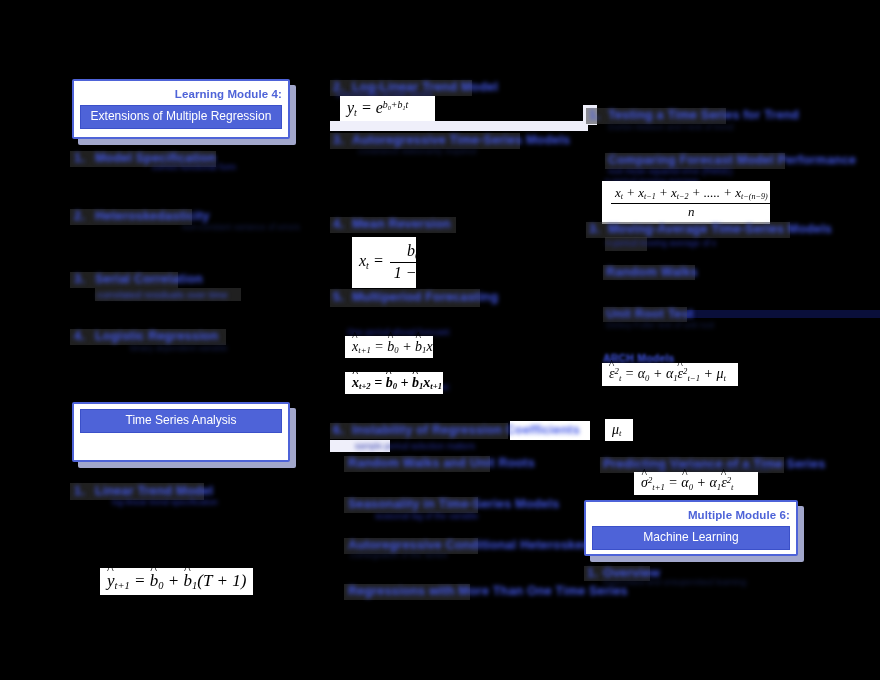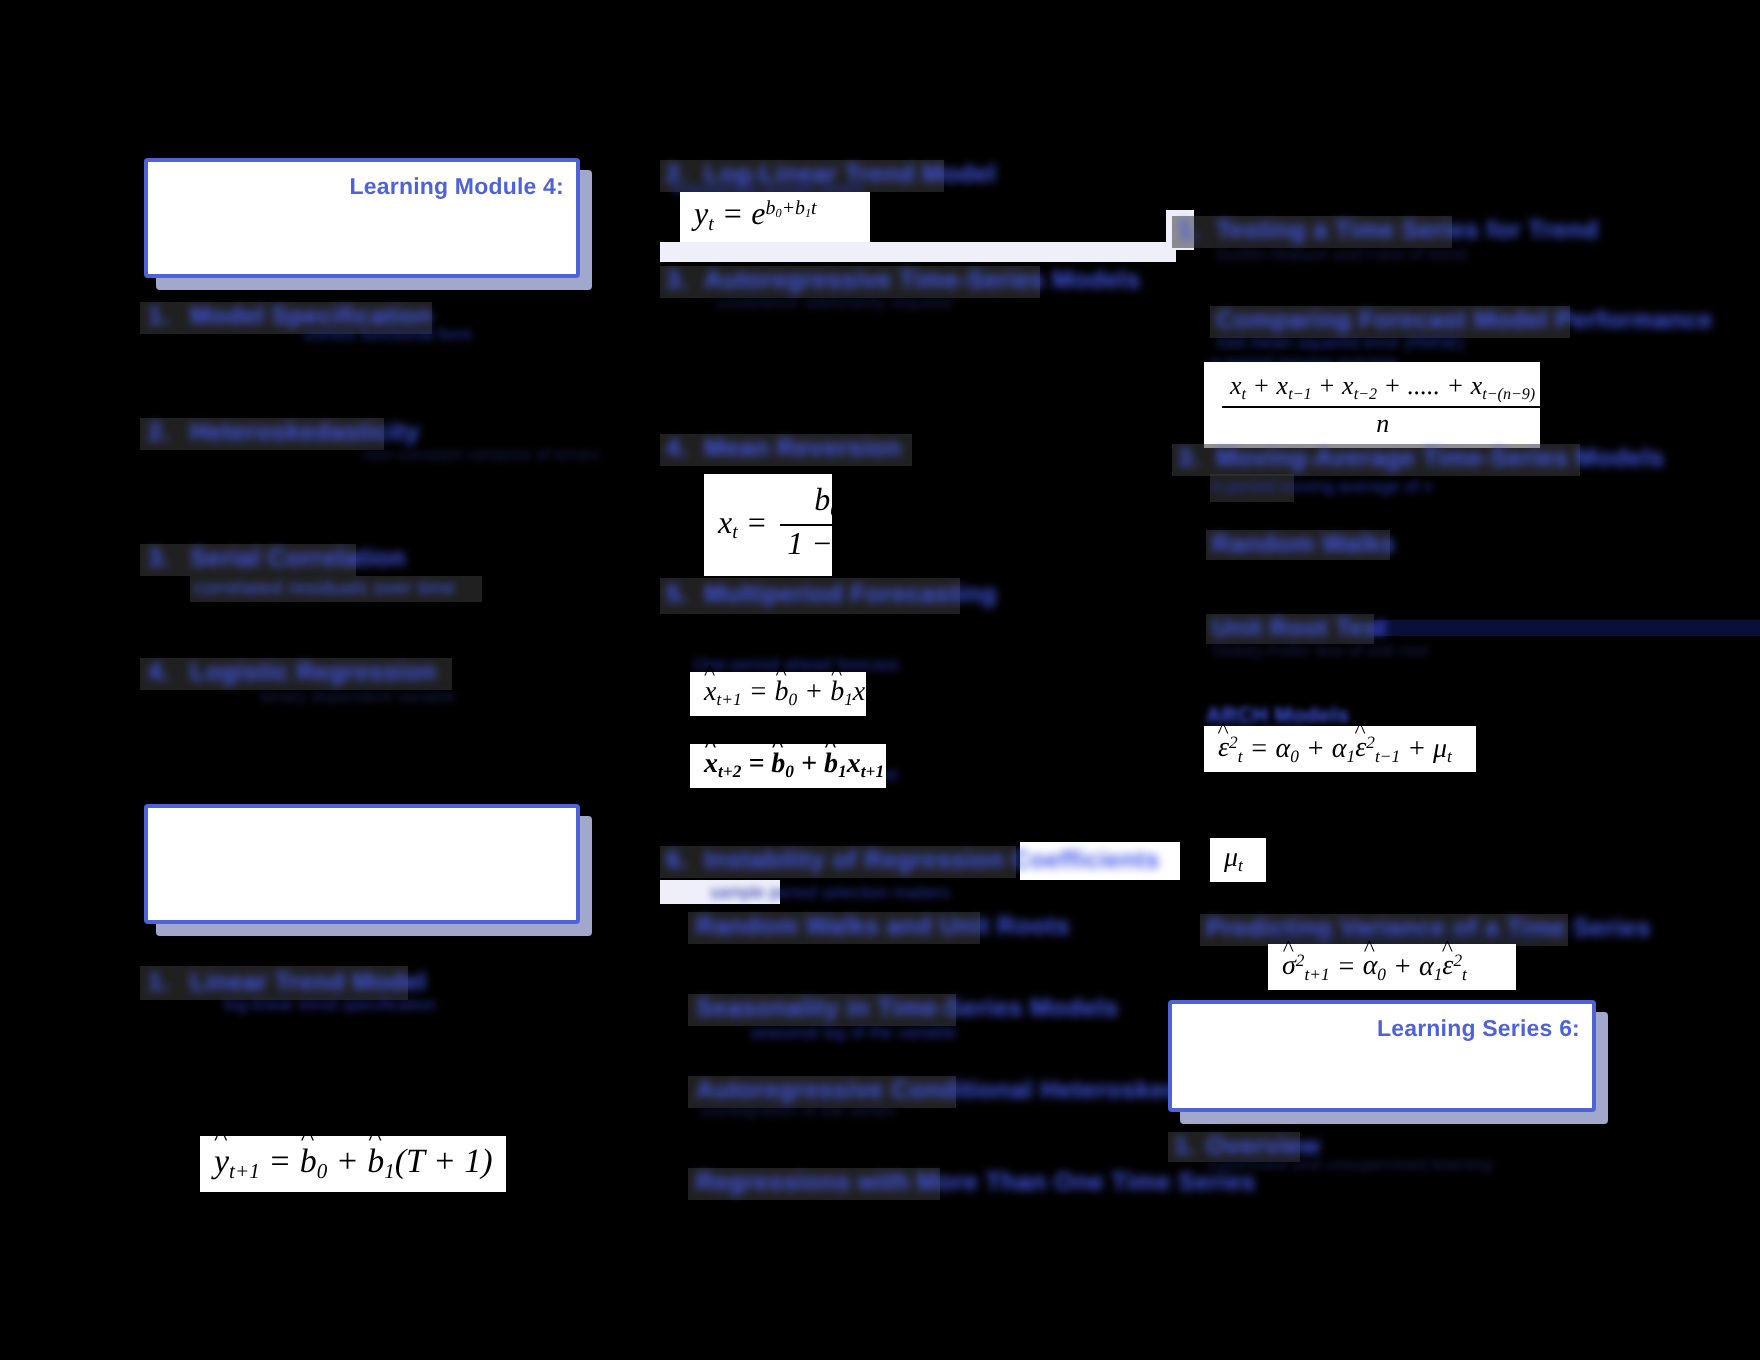--- a/index.html
+++ b/index.html
@@ -112,20 +112,21 @@
   .band.white{background:#ffffff;opacity:1;}
   .band.darkblue{background:#0a0f3a;opacity:1;}
 </style>
 </head>
 <body>
 
 <div class="canvas">
 
   <div class="module" style="left:72px;top:79px;width:218px;height:60px;">
     <div class="mod-title">Learning Module 4:</div>
+    <div class="mod-sub">Extensions of Multiple Regression</div>
   </div>
 
   <div class="band" style="left:70px;top:151px;width:146px;height:16px;"></div>
   <div class="bullet" style="left:74px;top:151px;">1.</div>
   <div class="bullet" style="left:95px;top:151px;">Model Specification</div>
   <div class="subtext" style="left:152px;top:162px;">correct functional form</div>
 
   <div class="band" style="left:70px;top:209px;width:122px;height:16px;"></div>
   <div class="bullet" style="left:74px;top:209px;">2.</div>
   <div class="bullet" style="left:95px;top:209px;">Heteroskedasticity</div>
@@ -136,20 +137,21 @@
   <div class="bullet" style="left:95px;top:272px;">Serial Correlation</div>
   <div class="band" style="left:95px;top:288px;width:146px;height:13px;"></div>
   <div class="subtext wide" style="left:97px;top:289px;font-size:9.5px;color:#4257e8;">correlated residuals over time</div>
 
   <div class="band" style="left:70px;top:329px;width:156px;height:16px;"></div>
   <div class="bullet" style="left:74px;top:329px;">4.</div>
   <div class="bullet" style="left:95px;top:329px;">Logistic Regression</div>
   <div class="subtext dark" style="left:130px;top:343px;">binary dependent variable</div>
 
   <div class="module" style="left:72px;top:402px;width:218px;height:60px;">
+    <div class="mod-sub">Time Series Analysis</div>
   </div>
 
   <div class="band" style="left:70px;top:483px;width:134px;height:17px;"></div>
   <div class="bullet" style="left:74px;top:484px;">1.</div>
   <div class="bullet" style="left:95px;top:484px;">Linear Trend Model</div>
   <div class="subtext" style="left:112px;top:497px;">log-linear trend specification</div>
 
   <div class="formula" style="left:100px;top:568px;font-size:17px;">
     <span class="hat">y</span><sub>t+1</sub> =
     <span class="hat">b</span><sub>0</sub> +
@@ -264,21 +266,22 @@
 
   <div class="band" style="left:600px;top:457px;width:184px;height:16px;"></div>
   <div class="bullet" style="left:603px;top:457px;">Predicting Variance of a Time Series</div>
   <div class="subtext dark" style="left:636px;top:463px;">variance forecast one period ahead</div>
 
   <div class="formula" style="left:634px;top:472px;width:124px;font-size:14px;">
     <span class="hat">σ</span><sup>2</sup><sub>t+1</sub> = <span class="hat">α</span><sub>0</sub> + α<sub>1</sub><span class="hat">ε</span><sup>2</sup><sub>t</sub>
   </div>
 
   <div class="module" style="left:584px;top:500px;width:214px;height:56px;">
-    <div class="mod-title">Learning Series 6:</div>
+    <div class="mod-title">Multiple Module 6:</div>
+    <div class="mod-sub">Machine Learning</div>
   </div>
 
   <div class="band" style="left:584px;top:566px;width:66px;height:15px;"></div>
   <div class="bullet" style="left:587px;top:566px;">1.</div>
   <div class="bullet" style="left:603px;top:566px;">Overview</div>
   <div class="subtext dark" style="left:603px;top:577px;">supervised and unsupervised learning</div>
 
 </div>
 
 </body></html>

